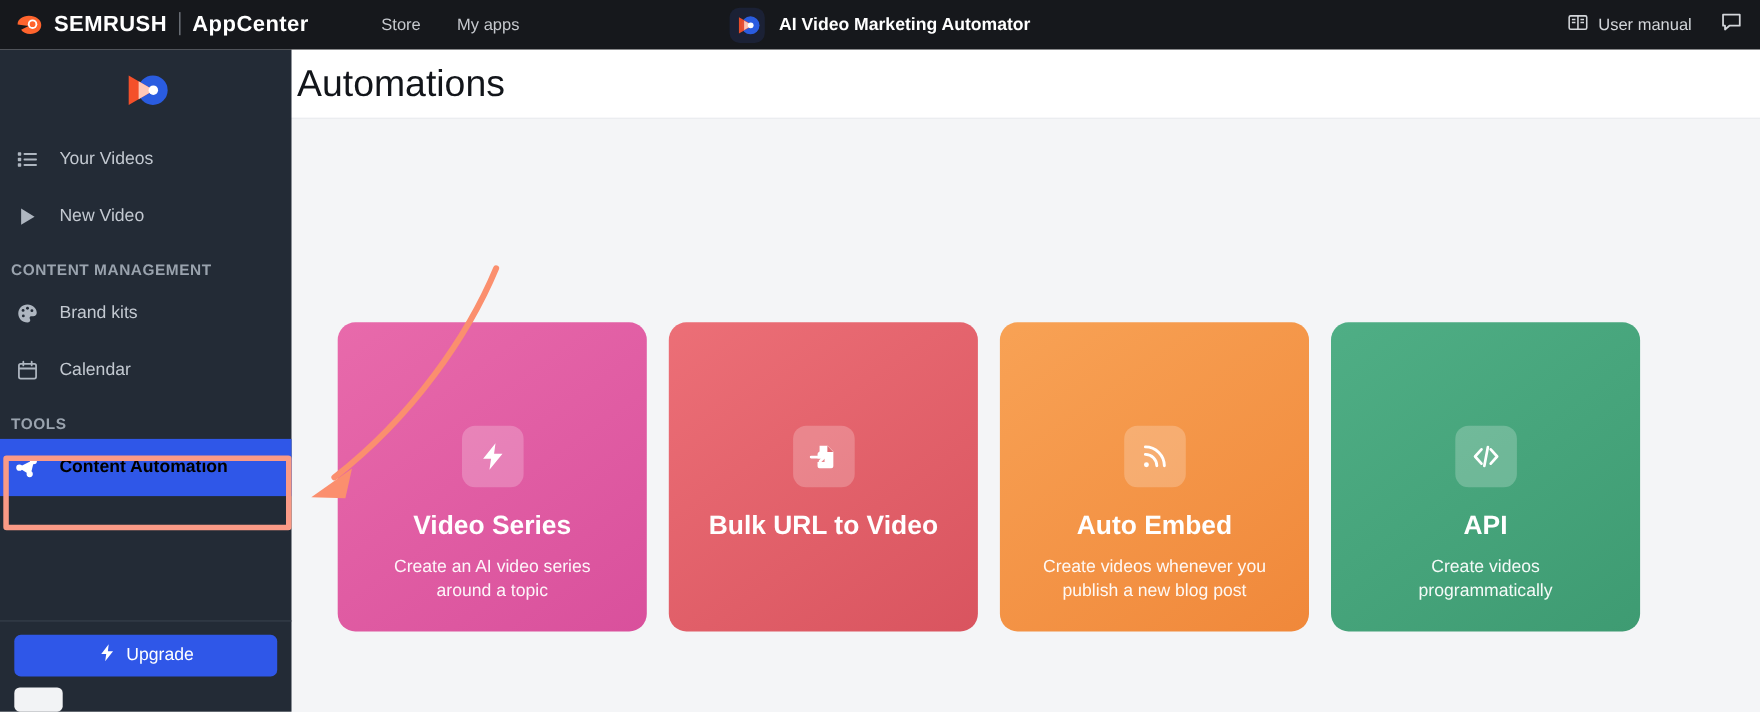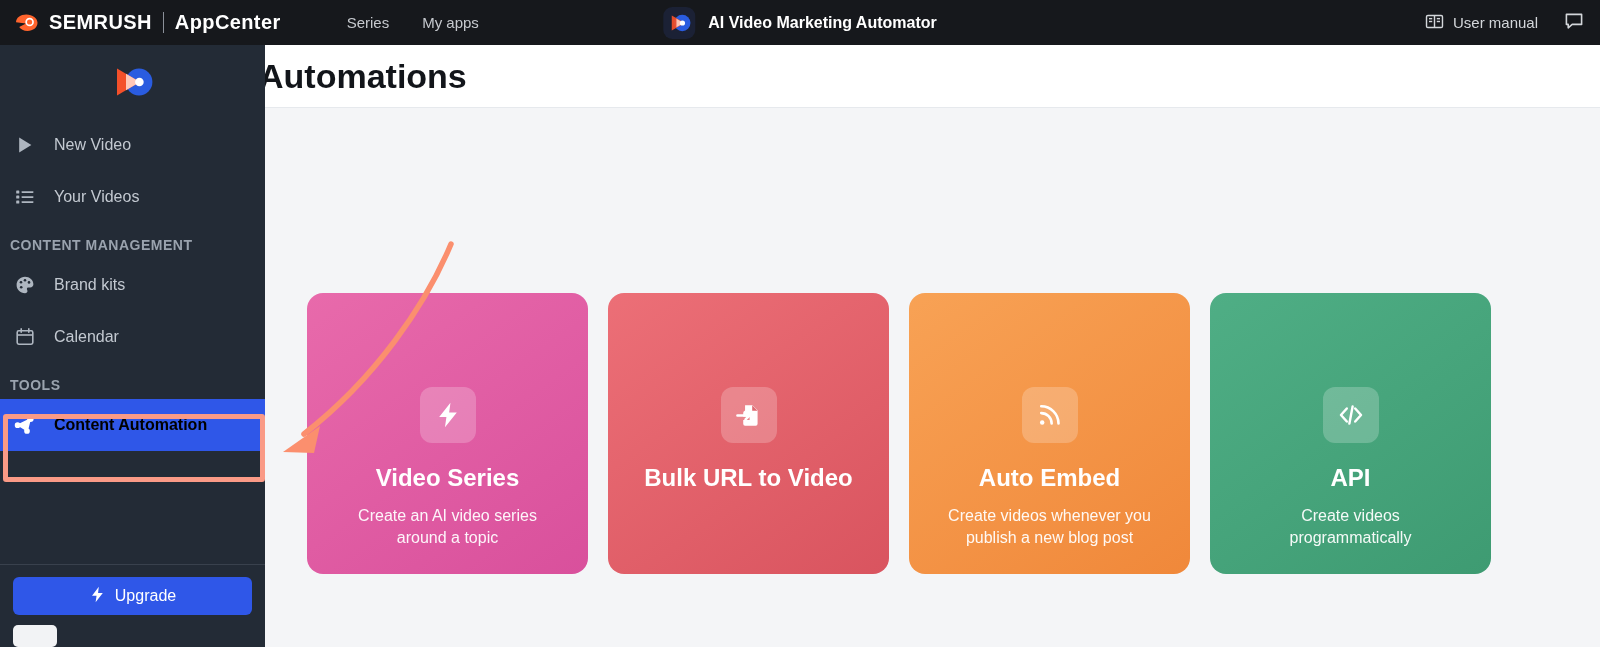--- a/index.html
+++ b/index.html
@@ -100,22 +100,22 @@
   
   .page-header {
     position: absolute; left: 248px; top: 45px;
     width: 1352px; height: 63px;
     background: #ffffff;
     border-bottom: 1px solid #e6e9ed;
     display: flex; align-items: center;
     z-index: 10;
   }
   .page-title {
-    font-size: 34px; font-weight: 700; color: #12151a;
-    margin-left: 11px; white-space: nowrap;
+    font-size: 34px; font-weight: 400; color: #12151a;
+    margin-left: 22px; white-space: nowrap;
   }
 
   
   .content {
     position: absolute; left: 265px; top: 108px;
     width: 1335px; height: 539px;
     background: #f4f5f7;
     z-index: 5;
   }
   .cards {
@@ -165,21 +165,21 @@
         <circle cx="15.6" cy="12.0" r="4.3" fill="#ffffff"></circle>
         <circle cx="15.6" cy="12.0" r="2.6" fill="#ff642d"></circle>
       </svg>
     </span>
     <span class="brand-text">
       <span>SEMRUSH</span><span class="brand-sep"></span><span class="brand-sub">AppCenter</span>
     </span>
   </div>
 
   <nav class="topnav">
-    <a href="#">Series</a>
+    <a href="#">Store</a>
     <a href="#">My apps</a>
   </nav>
 
   <div class="app-center">
     <span class="app-icon">
       <svg width="32" height="32" viewBox="0 0 32 32">
         <circle cx="19" cy="16" r="8.2" fill="#2a5ce0"></circle>
         <path d="M8.5 8.6 L8.5 23.4 L21.5 16 Z" fill="#f4502a" opacity="0.93"></path>
         <path d="M13.2 11.8 L13.2 20.2 L20.6 16 Z" fill="#ffd9cc" opacity="0.85"></path>
         <circle cx="19.2" cy="16" r="2.6" fill="#ffffff"></circle>
@@ -218,39 +218,39 @@
         <circle cx="30" cy="17" r="13.4" fill="#2a5ce0"></circle>
         <path d="M8 3.6 L8 30.4 L31 17 Z" fill="#f4502a"></path>
         <path d="M17 8.8 L17 25.2 L31 17 Z" fill="#ffd3c4" opacity="0.92"></path>
         <circle cx="30.4" cy="17" r="4.3" fill="#ffffff"></circle>
       </svg>
     </span>
   </div>
 
   <div class="nav-item">
     <span class="nav-icon">
-      <svg width="20" height="20" viewBox="0 0 20 20">
-          <path d="M4.2 2.6 L16.4 10 L4.2 17.4 Z" fill="#aeb6c0"></path>
-        </svg>
-    </span>
-    <span class="label">New Video</span>
-  </div>
-
-  <div class="nav-item">
-    <span class="nav-icon">
       <svg width="20" height="20" viewBox="0 0 20 20" fill="#aeb6c0">
         <rect x="1.2" y="3.4" width="3.1" height="3.1" rx="0.6"></rect>
         <rect x="1.2" y="8.4" width="3.1" height="3.1" rx="0.6"></rect>
         <rect x="1.2" y="13.4" width="3.1" height="3.1" rx="0.6"></rect>
         <rect x="6.4" y="4.2" width="12.2" height="1.7" rx="0.8"></rect>
         <rect x="6.4" y="9.2" width="12.2" height="1.7" rx="0.8"></rect>
         <rect x="6.4" y="14.2" width="12.2" height="1.7" rx="0.8"></rect>
       </svg>
     </span>
     <span class="label">Your Videos</span>
+  </div>
+
+  <div class="nav-item">
+    <span class="nav-icon">
+      <svg width="20" height="20" viewBox="0 0 20 20">
+          <path d="M4.2 2.6 L16.4 10 L4.2 17.4 Z" fill="#aeb6c0"></path>
+        </svg>
+    </span>
+    <span class="label">New Video</span>
   </div>
 
   <div class="section-label">CONTENT MANAGEMENT</div>
 
   <div class="nav-item">
     <span class="nav-icon">
       <svg width="20" height="20" viewBox="0 0 20 20">
         <path d="M10 1.8 C5.2 1.8 1.6 5.4 1.6 10 C1.6 14.6 5.2 18.2 10 18.2 C11.6 18.2 12.5 17.2 12.5 16.1 C12.5 15.3 11.9 14.7 11.9 13.9 C11.9 13.0 12.6 12.5 13.5 12.5 L15.2 12.5 C17.0 12.5 18.4 11.1 18.4 9.3 C18.4 5.2 14.6 1.8 10 1.8 Z" fill="#aeb6c0"></path>
         <circle cx="6.0" cy="7.2" r="1.3" fill="#232b36"></circle>
         <circle cx="10.0" cy="5.2" r="1.3" fill="#232b36"></circle>

